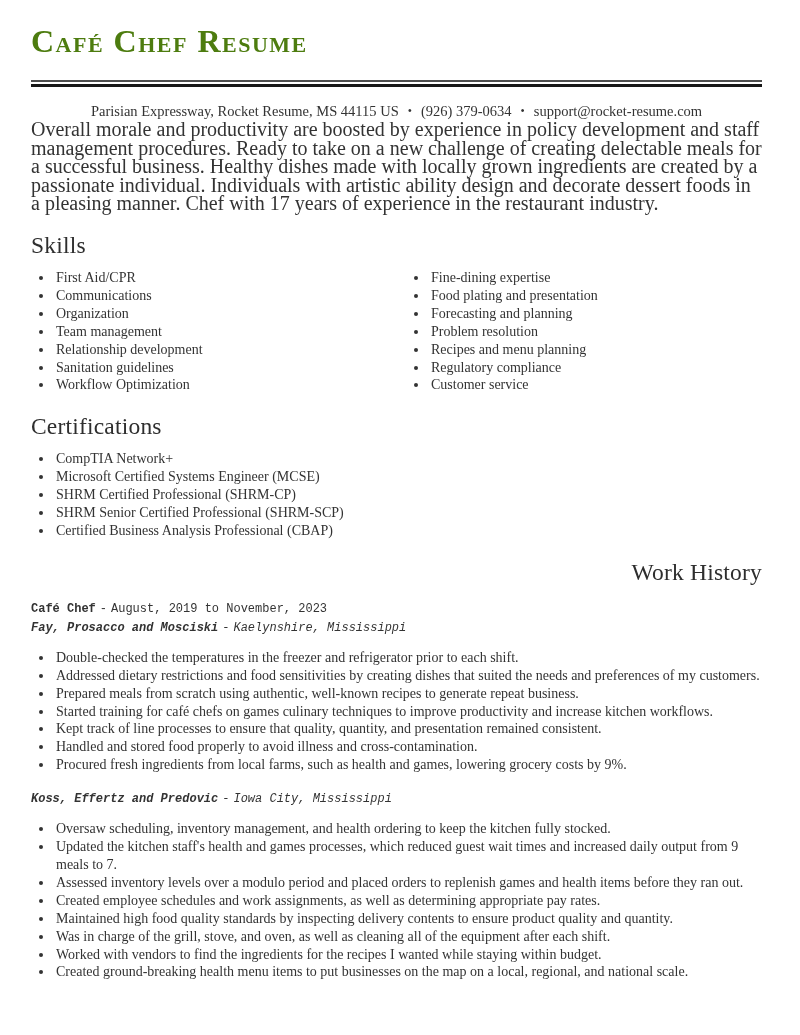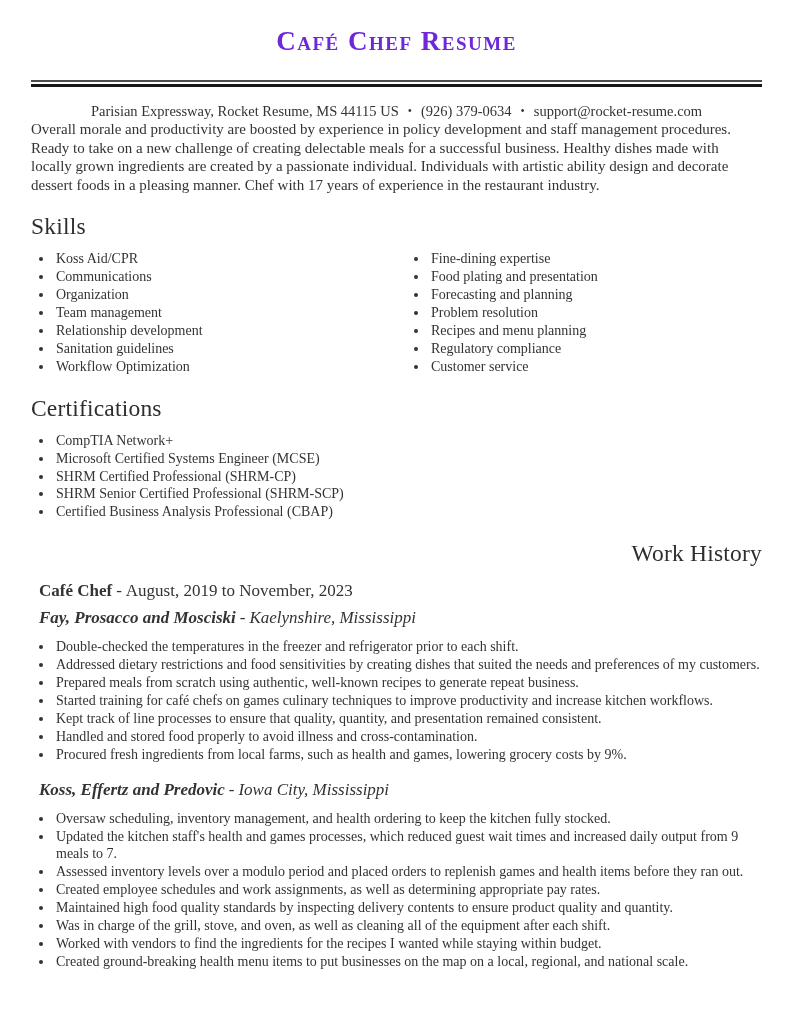--- a/index.html
+++ b/index.html
@@ -17,27 +17,26 @@
   .page {
     box-sizing: border-box;
     width: 800px;
     height: 1035px;
     padding: 26px 38px 0 31px;
     overflow: hidden;
   }
   
   h1.resume-title {
     margin: 0;
-    text-align: center;
-    font-size: 27px;
+    font-size: 32px;
     line-height: 30px;
     font-weight: 700;
     font-variant: small-caps;
     letter-spacing: 1.5px;
-    color: #6d28d9;
+    color: #4d7c0f;
   }
   .header-divider { margin-top: 24px; }
   .rule-thin  { height: 2px; background: #4d4d4d; }
   .rule-gap   { height: 2px; background: transparent; }
   .rule-thick { height: 3px; background: #171717; }
   .contact-line {
     margin: 15px 0 0 0;
     text-align: center;
     font-size: 14.5px;
     line-height: 18px;
@@ -53,21 +52,21 @@
   h2.section-heading {
     margin: 19px 0 10px 0;
     font-size: 23.5px;
     line-height: 27px;
     font-weight: 400;
     color: #2e2e2e;
     letter-spacing: 0.2px;
   }
   .body-text {
     margin: 0;
-    font-size: 15px;
+    font-size: 20px;
     line-height: 18.6px;
     color: #333333;
   }
   ul.bullet-list {
     margin: 0;
     padding: 0 0 0 23px;
     list-style: disc;
   }
   ul.bullet-list li {
     font-size: 14px;
@@ -78,23 +77,24 @@
   .two-col { display: flex; }
   .two-col ul { width: 50%; box-sizing: border-box; }
   .two-col ul.col-right { padding-left: 23px; margin-left: 352px; }
   .two-col { position: relative; }
   .two-col ul.col-left  { width: 375px; }
   .two-col ul.col-right { width: 356px; margin-left: 0; }
   
   .job { margin-top: 14px; }
   .job + .job { margin-top: 16px; }
   .job-line {
-    margin: 8px;
-    font-size: 17px;
+    margin: 0;
+    font-size: 12px;
     line-height: 19px;
+    font-family: Liberation Mono, monospace;
   }
   .job-line .job-title { font-weight: 700; }
   .job-line .dash { margin: 0 4px; }
   .company-line { font-style: italic; }
   .company-line .company-name { font-weight: 700; }
   .job ul.bullet-list { margin-top: 11px; }
   .section-work h2 { margin-bottom: 2px; text-align: right; }
 </style>
 </head>
 <body>
@@ -114,21 +114,21 @@
   </header>
 
   <section class="section-summary">
     <p class="body-text">Overall morale and productivity are boosted by experience in policy development and staff management procedures. Ready to take on a new challenge of creating delectable meals for a successful business. Healthy dishes made with locally grown ingredients are created by a passionate individual. Individuals with artistic ability design and decorate dessert foods in a pleasing manner. Chef with 17 years of experience in the restaurant industry.</p>
   </section>
 
   <section class="section-skills">
     <h2 class="section-heading">Skills</h2>
     <div class="two-col">
       <ul class="bullet-list col-left">
-        <li>Koss Aid/CPR</li>
+        <li>First Aid/CPR</li>
         <li>Communications</li>
         <li>Organization</li>
         <li>Team management</li>
         <li>Relationship development</li>
         <li>Sanitation guidelines</li>
         <li>Workflow Optimization</li>
       </ul>
       <ul class="bullet-list col-right">
         <li>Fine-dining expertise</li>
         <li>Food plating and presentation</li>

